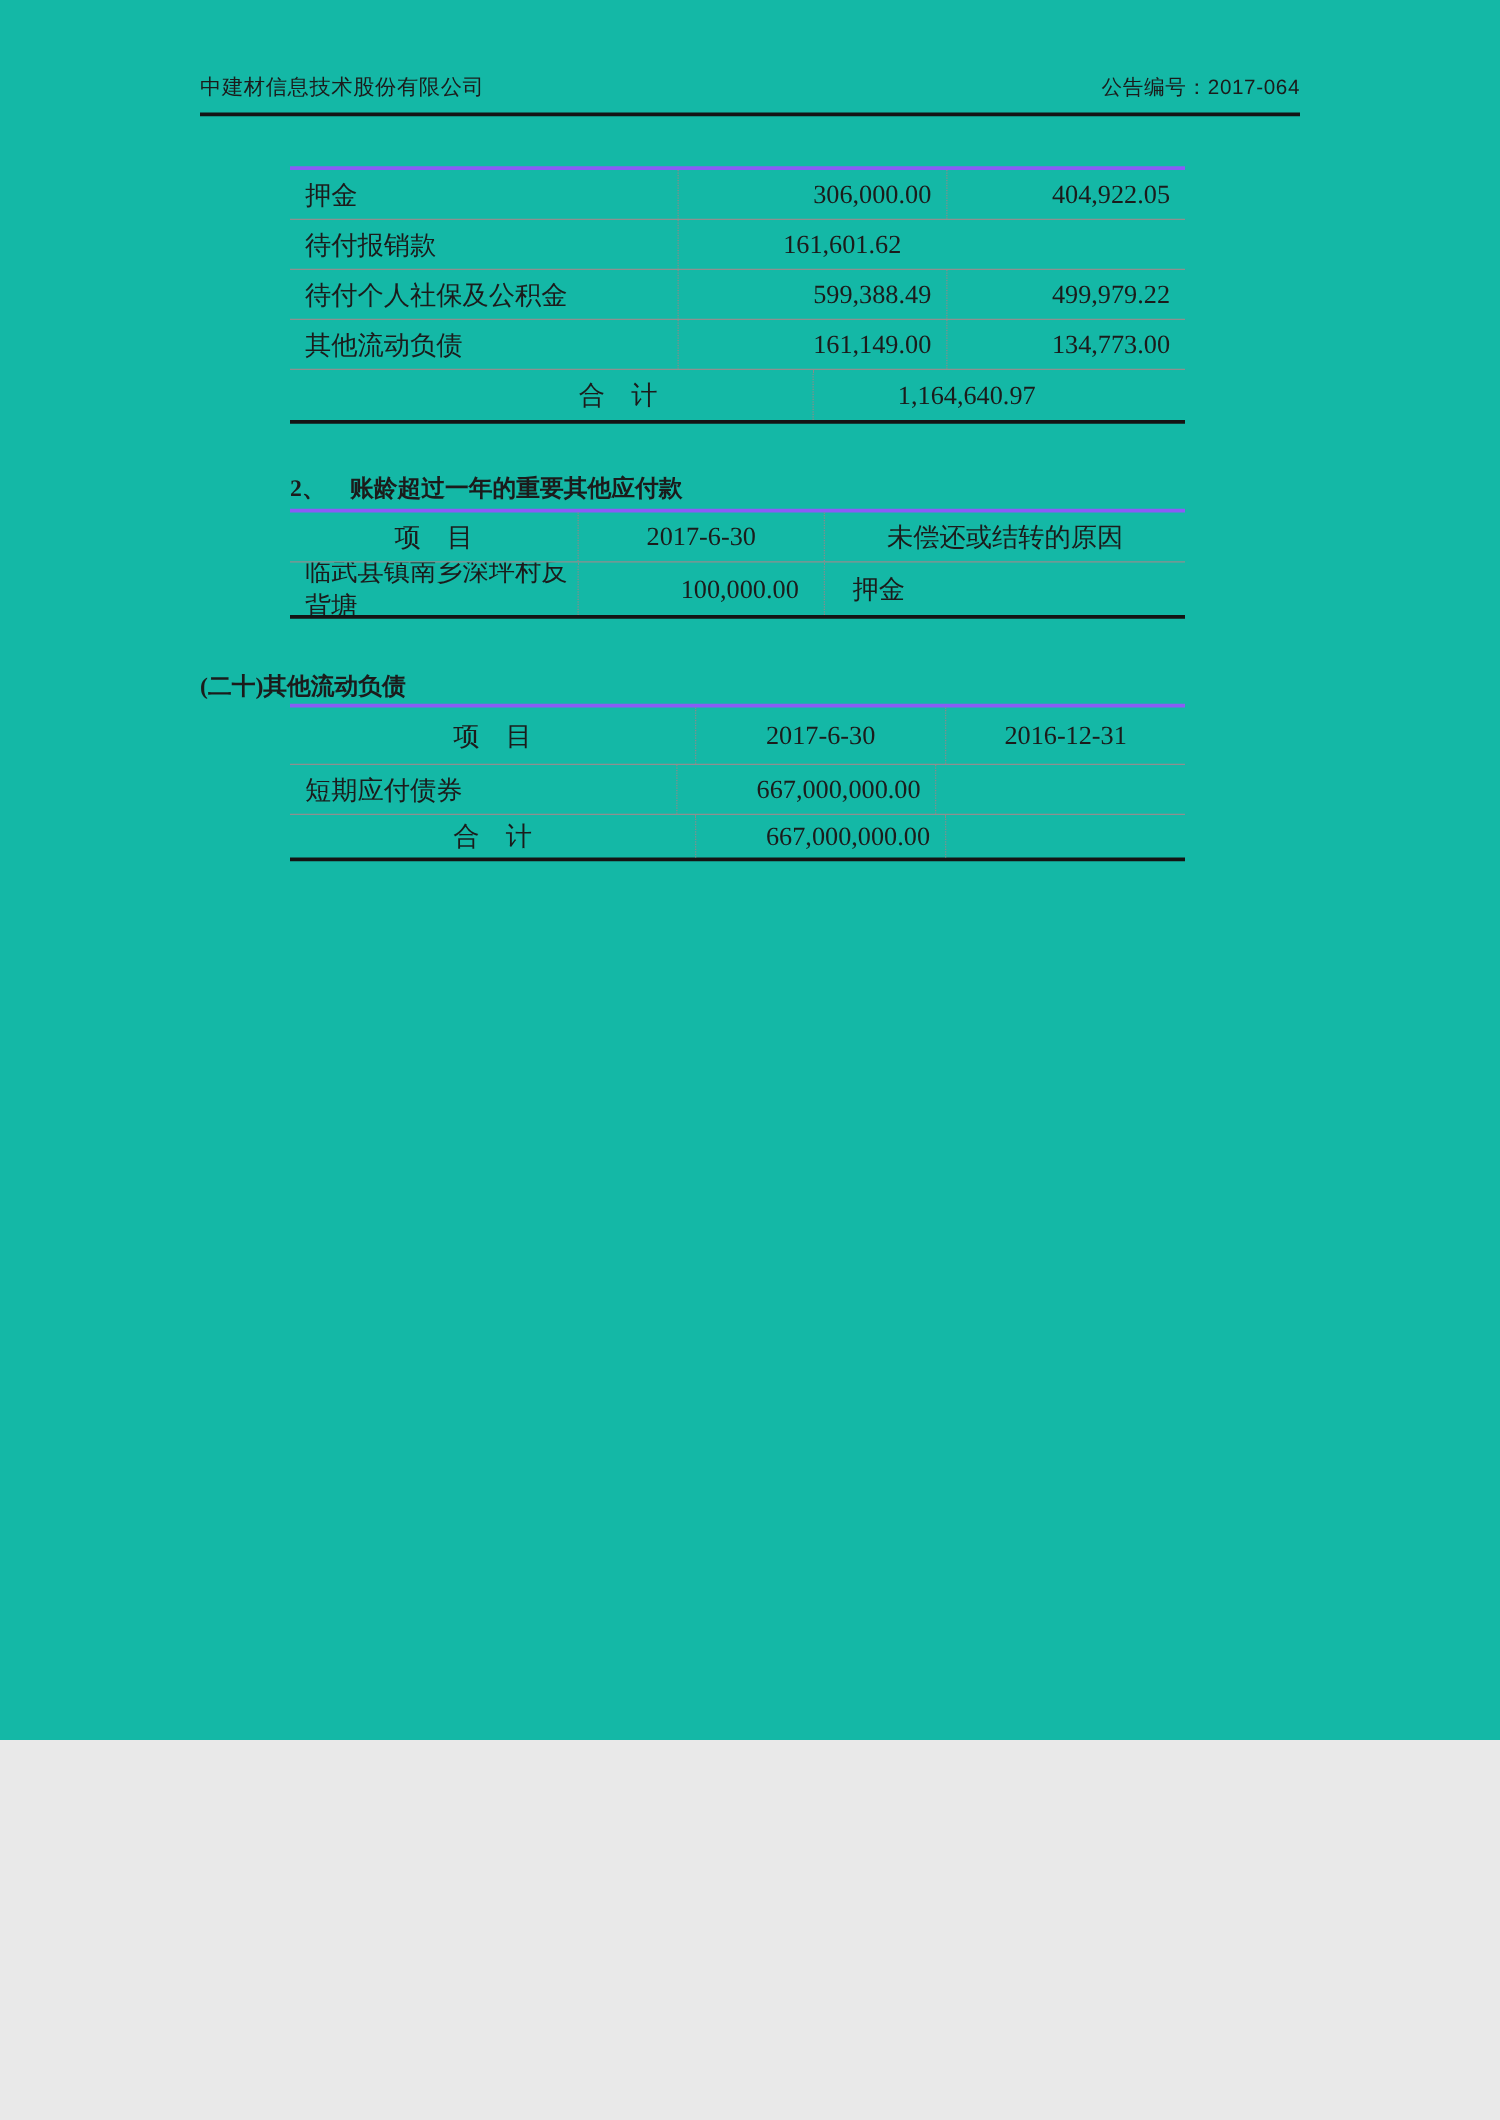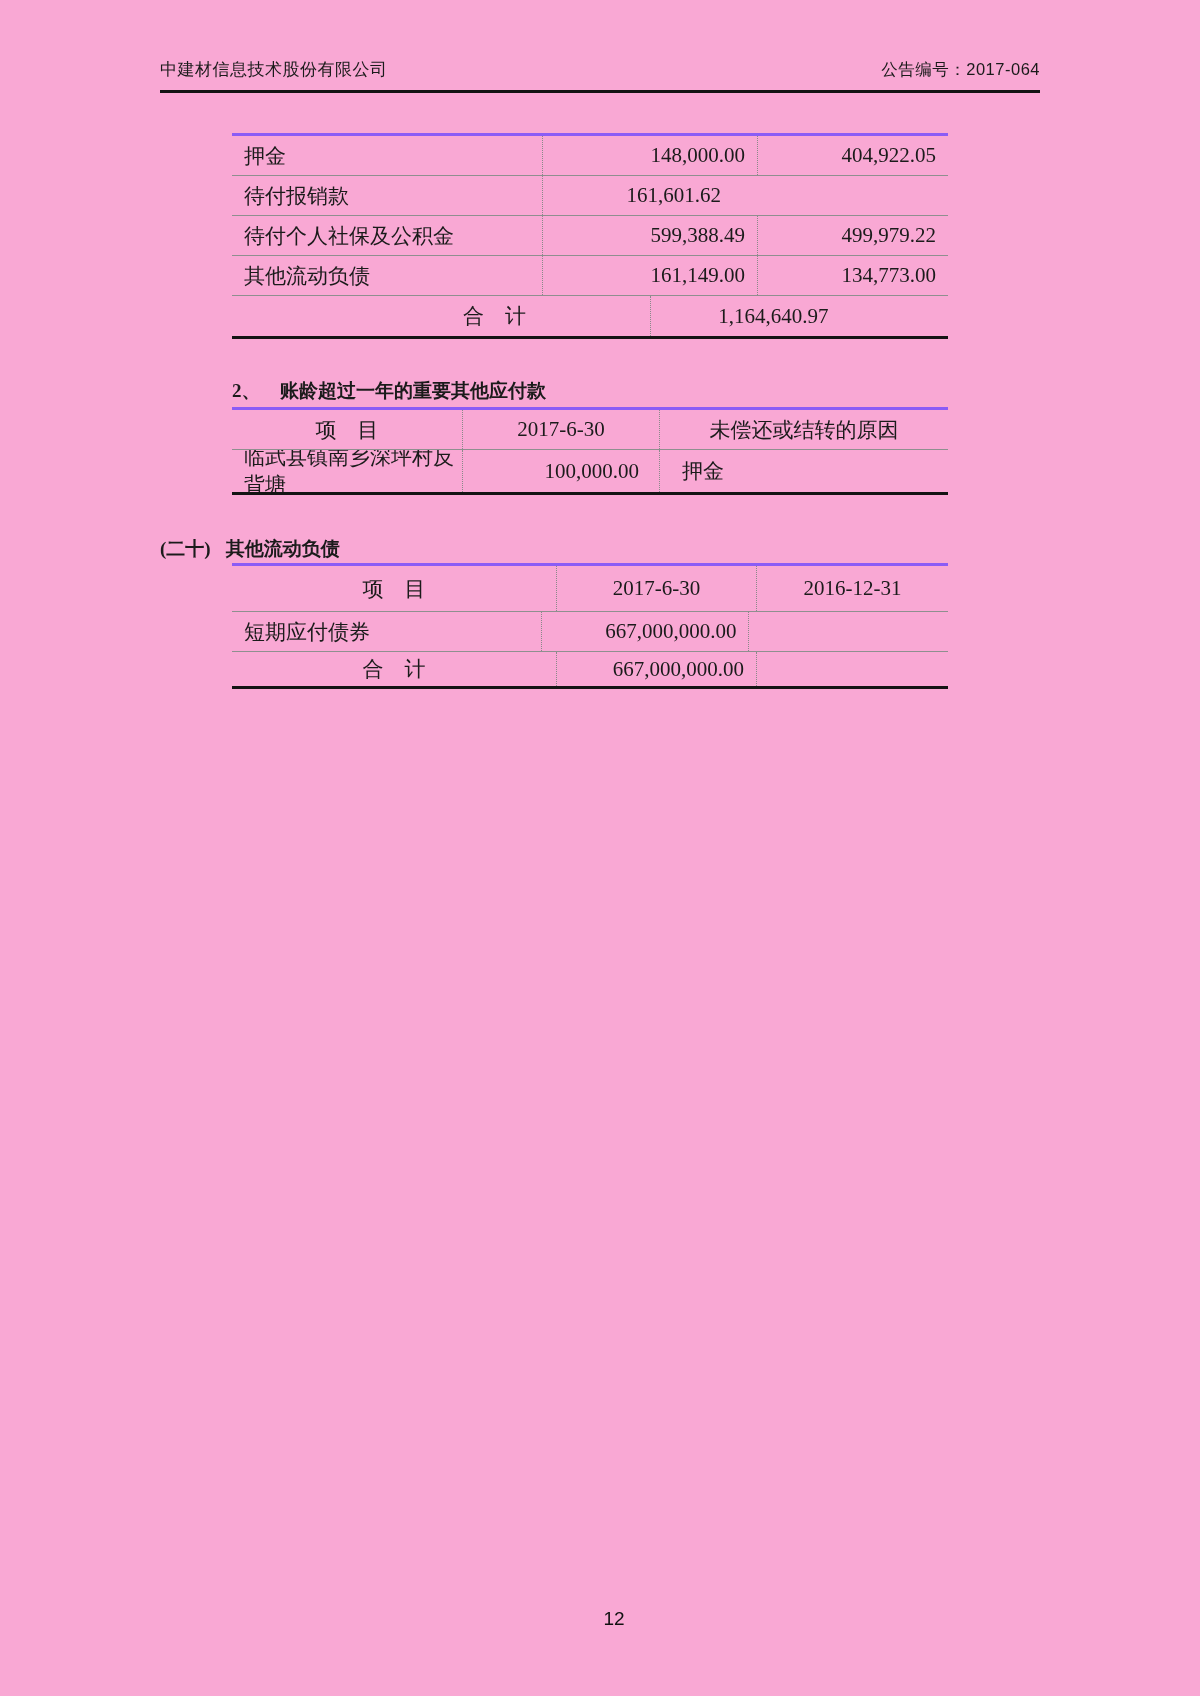--- a/index.html
+++ b/index.html
@@ -1,21 +1,21 @@
 <!DOCTYPE html>
 <html><head>
 <meta charset="utf-8">
 <style>
   * { margin:0; padding:0; box-sizing:border-box; }
   html, body { background:#e9e9e9; }
   .page {
     position:relative;
-    width:1200px; height:1696px;
+    width:1200px; height:1392px;
     margin:0 auto;
-    background:#f9a8d4;
+    background:#14b8a6;
     font-family:"Liberation Serif","DejaVu Serif",serif;
     color:#1b1b1b;
     overflow:hidden;
   }
   
   .header {
     position:absolute; left:160px; top:58px; width:880px;
     display:flex; justify-content:space-between; align-items:flex-end;
     padding-bottom:9px;
     border-bottom:3px solid #141414;
@@ -56,21 +56,21 @@
   .t2 .hrow { height:40px; }
   .t2 .drow { height:42px; }
   .t2 .col1 { width:231px; }
   .t2 .col2 { width:197px; }
   .t2 .col3 { width:288px; }
   .sec20-head {
     position:absolute; left:160px; top:536px;
     font-family:"Liberation Sans","DejaVu Sans",sans-serif;
     font-weight:700; font-size:19px;
   }
-  .sec20-head .num { font-family:"Liberation Serif",serif; margin-right:15px; }
+  .sec20-head .num { font-family:"Liberation Serif",serif; margin-right:0; }
   .t3 { top:563px; }
   .t3 .hrow { height:46px; }
   .t3 .drow1 { height:40px;gap:16px; }
   .t3 .drow2 { height:34px; }
   .t3 .col1 { width:325px; }
   .t3 .col2 { width:200px; }
   .t3 .col3 { width:191px; }
   
   .footer {
     position:absolute; left:0; top:1608px; width:100%;
@@ -85,21 +85,21 @@
 <div class="page">
 
   <div class="header">
     <span>中建材信息技术股份有限公司</span>
     <span class="notice"><span>公告编号：</span><span>2017-064</span></span>
   </div>
 
   <div class="tbl t1">
     <div class="row">
       <div class="c col1 left">押金</div>
-      <div class="c col2 right">148,000.00</div>
+      <div class="c col2 right">306,000.00</div>
       <div class="c col3 right">404,922.05</div>
     </div>
     <div class="row">
       <div class="c col1 left">待付报销款</div>
       <div class="c col3 right">161,601.62</div>
     </div>
     <div class="row">
       <div class="c col1 left">待付个人社保及公积金</div>
       <div class="c col2 right">599,388.49</div>
       <div class="c col3 right">499,979.22</div>

